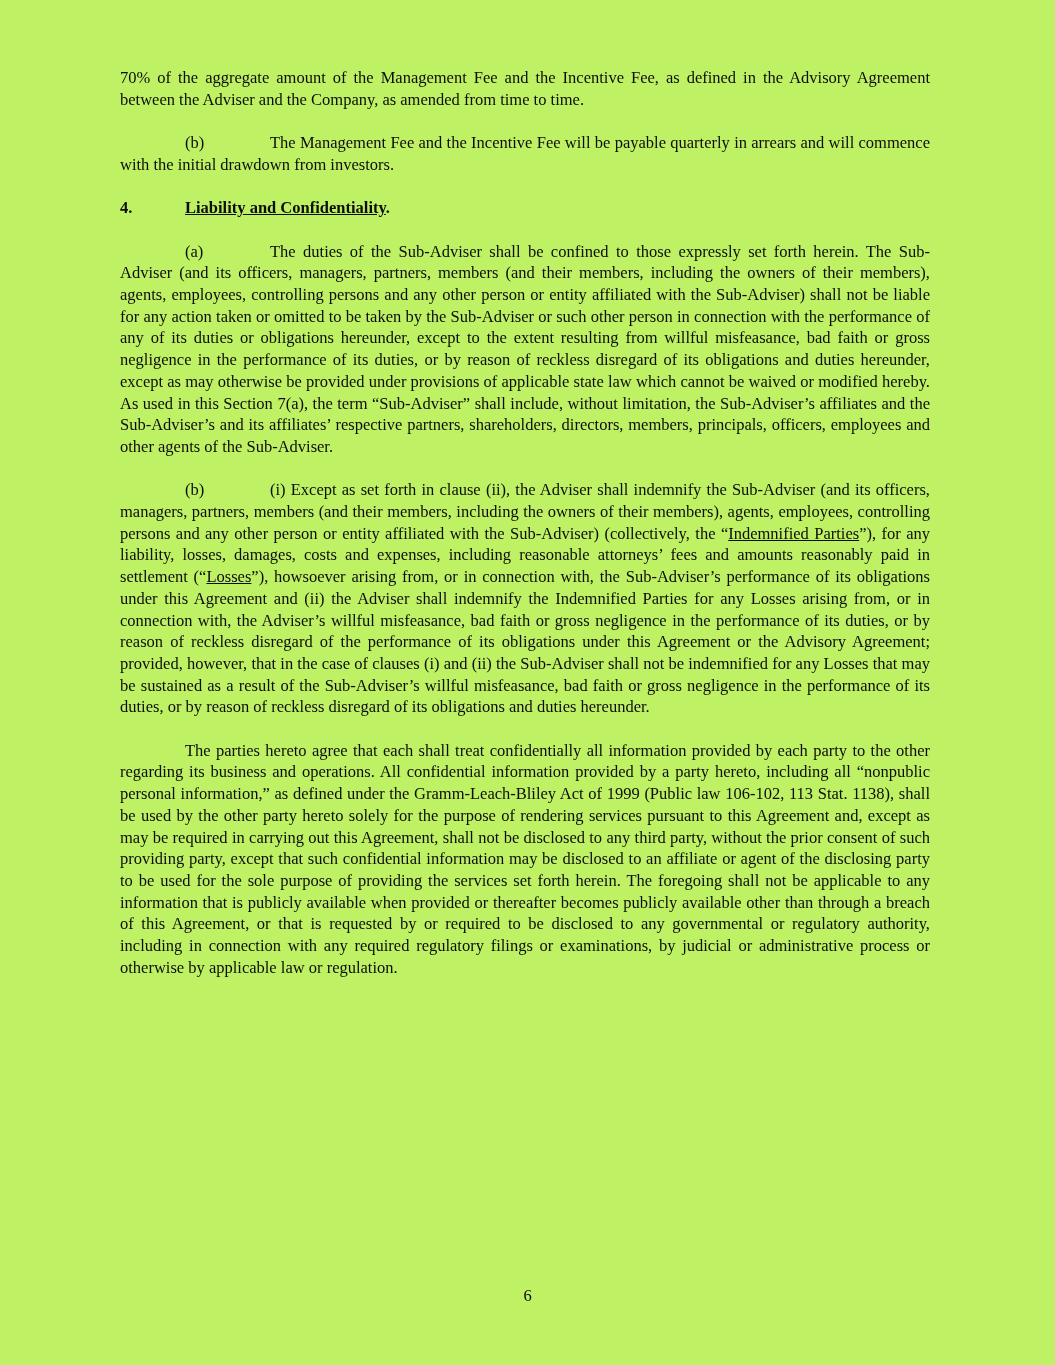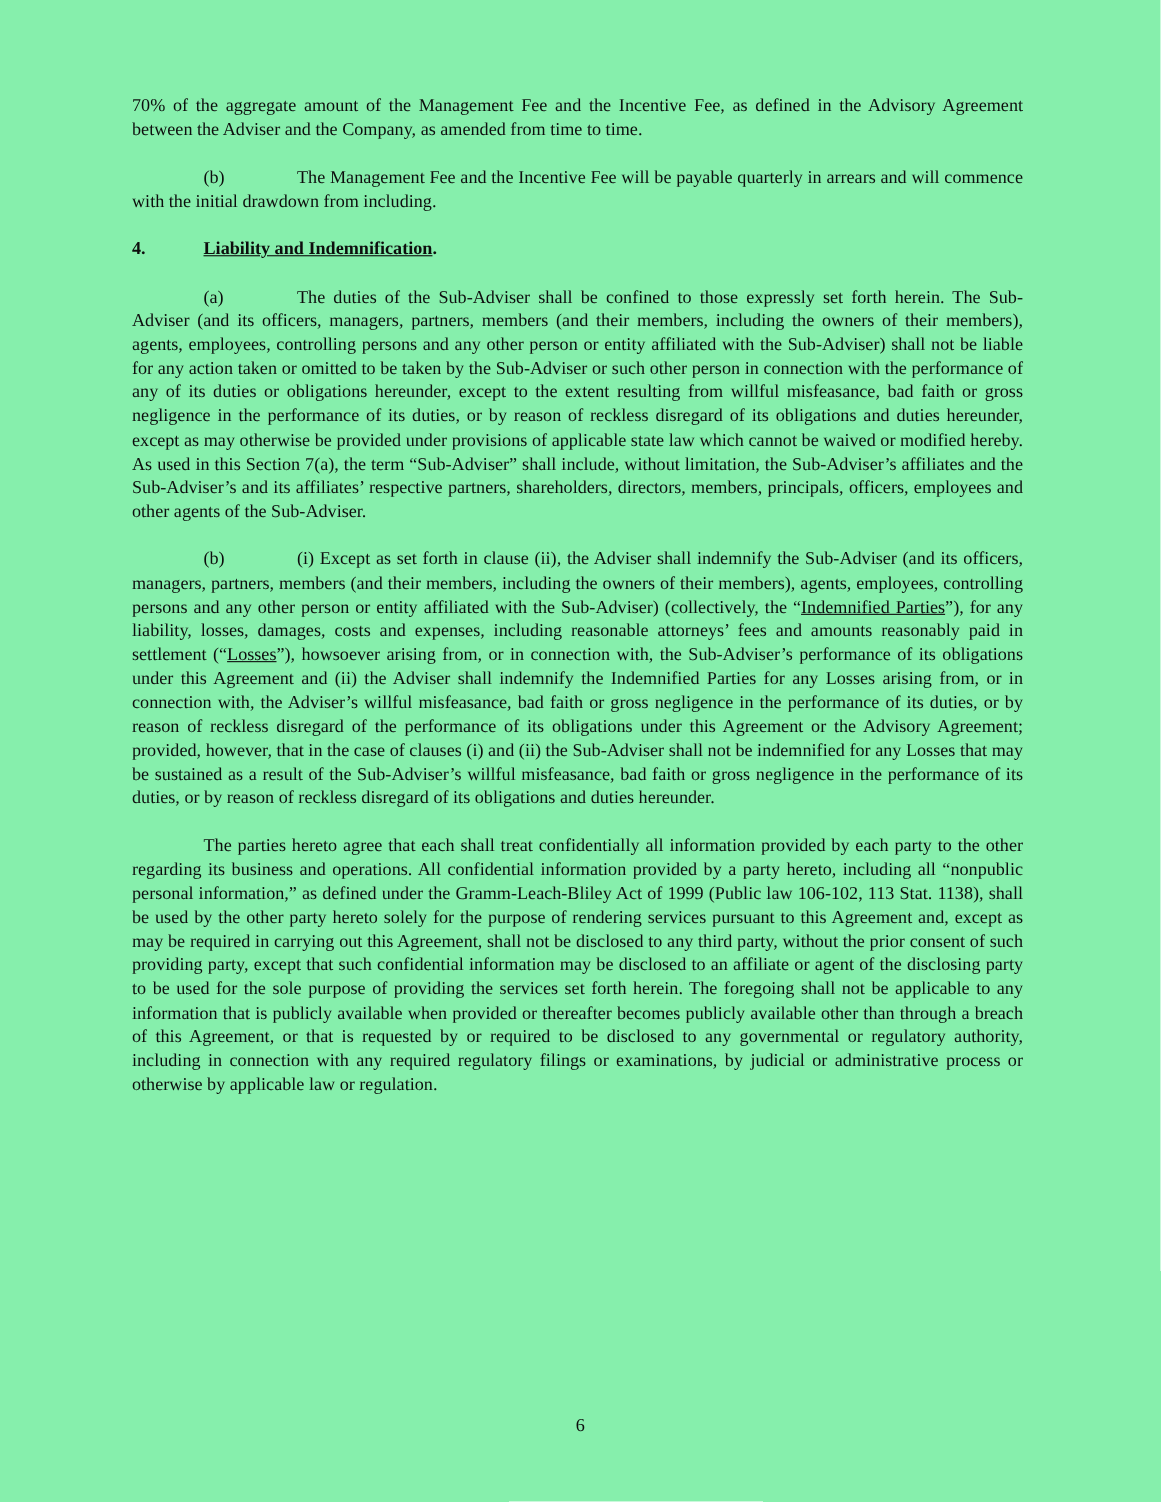--- a/index.html
+++ b/index.html
@@ -4,27 +4,27 @@
 <style>
   html, body {
     margin: 0;
     padding: 0;
     background: #ffffff;
   }
   .page {
     position: relative;
     width: 1055px;
     height: 1365px;
-    background: #86efac;
+    background: #bef264;
     font-family: "Liberation Serif", "DejaVu Serif", serif;
     font-size: 16.5px;
     line-height: 21.7px;
     color: #0d0d0d;
     box-sizing: border-box;
-    padding: 85px 125px 0 120px;
+    padding: 67px 125px 0 120px;
     overflow: hidden;
   }
   .para {
     margin: 0 0 21.7px 0;
     text-align: justify;
     width: 810px;
   }
   .indent {
     text-indent: 65px;
   }
@@ -56,25 +56,25 @@
 </head>
 <body>
 
 <div class="page">
 
   <p class="para">
     <span>70% of the aggregate amount of the Management Fee and the Incentive Fee, as defined in the Advisory Agreement between the Adviser and the Company, as amended from time to time.</span>
   </p>
 
   <p class="para indent">
-    <span class="tab-label">(b)</span><span>The Management Fee and the Incentive Fee will be payable quarterly in arrears and will commence with the initial drawdown from including.</span>
+    <span class="tab-label">(b)</span><span>The Management Fee and the Incentive Fee will be payable quarterly in arrears and will commence with the initial drawdown from investors.</span>
   </p>
 
   <p class="heading">
-    <span class="num">4.</span><span class="u">Liability and Indemnification</span><span>.</span>
+    <span class="num">4.</span><span class="u">Liability and Confidentiality</span><span>.</span>
   </p>
 
   <p class="para indent">
     <span class="tab-label">(a)</span><span>The duties of the Sub-Adviser shall be confined to those expressly set forth herein. The Sub-Adviser (and its officers, managers, partners, members (and their members, including the owners of their members), agents, employees, controlling persons and any other person or entity affiliated with the Sub-Adviser) shall not be liable for any action taken or omitted to be taken by the Sub-Adviser or such other person in connection with the performance of any of its duties or obligations hereunder, except to the extent resulting from willful misfeasance, bad faith or gross negligence in the performance of its duties, or by reason of reckless disregard of its obligations and duties hereunder, except as may otherwise be provided under provisions of applicable state law which cannot be waived or modified hereby. As used in this Section 7(a), the term “Sub-Adviser” shall include, without limitation, the Sub-Adviser’s affiliates and the Sub-Adviser’s and its affiliates’ respective partners, shareholders, directors, members, principals, officers, employees and other agents of the Sub-Adviser.</span>
   </p>
 
   <p class="para indent">
     <span class="tab-label">(b)</span><span>(i) Except as set forth in clause (ii), the Adviser shall indemnify the Sub-Adviser (and its officers, managers, partners, members (and their members, including the owners of their members), agents, employees, controlling persons and any other person or entity affiliated with the Sub-Adviser) (collectively, the “</span><span class="u">Indemnified Parties</span><span>”), for any liability, losses, damages, costs and expenses, including reasonable attorneys’ fees and amounts reasonably paid in settlement (“</span><span class="u">Losses</span><span>”), howsoever arising from, or in connection with, the Sub-Adviser’s performance of its obligations under this Agreement and (ii) the Adviser shall indemnify the Indemnified Parties for any Losses arising from, or in connection with, the Adviser’s willful misfeasance, bad faith or gross negligence in the performance of its duties, or by reason of reckless disregard of the performance of its obligations under this Agreement or the Advisory Agreement; provided, however, that in the case of clauses (i) and (ii) the Sub-Adviser shall not be indemnified for any Losses that may be sustained as a result of the Sub-Adviser’s willful misfeasance, bad faith or gross negligence in the performance of its duties, or by reason of reckless disregard of its obligations and duties hereunder.</span>
   </p>
 

